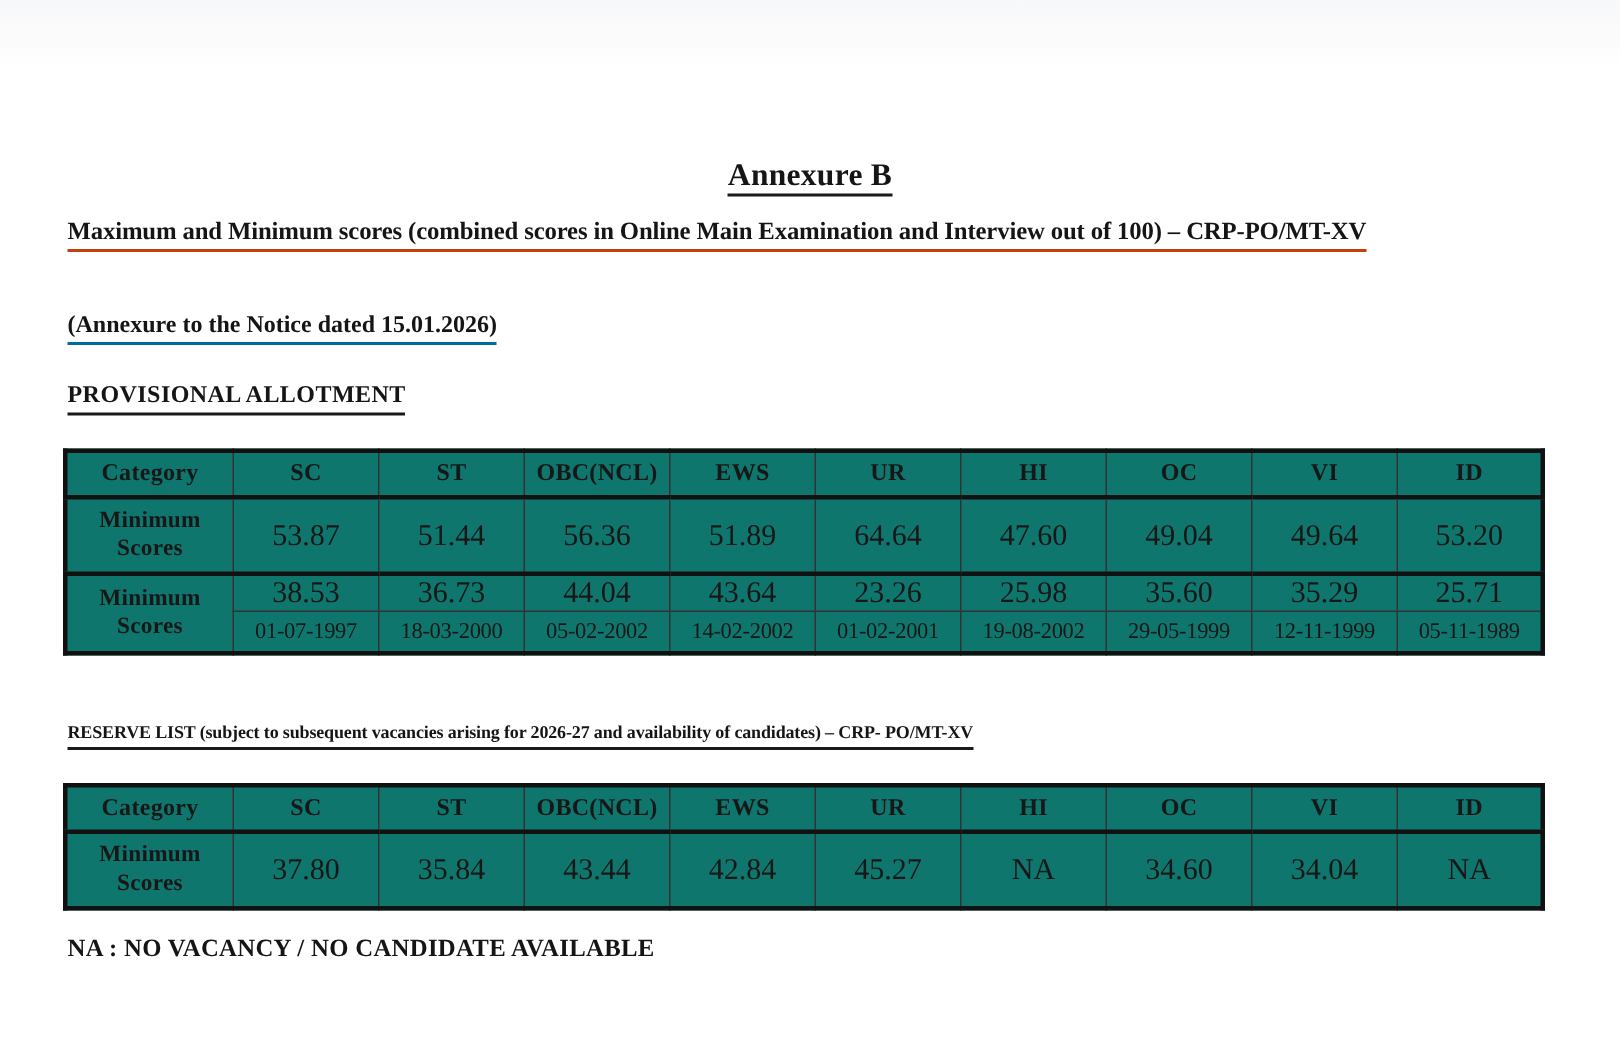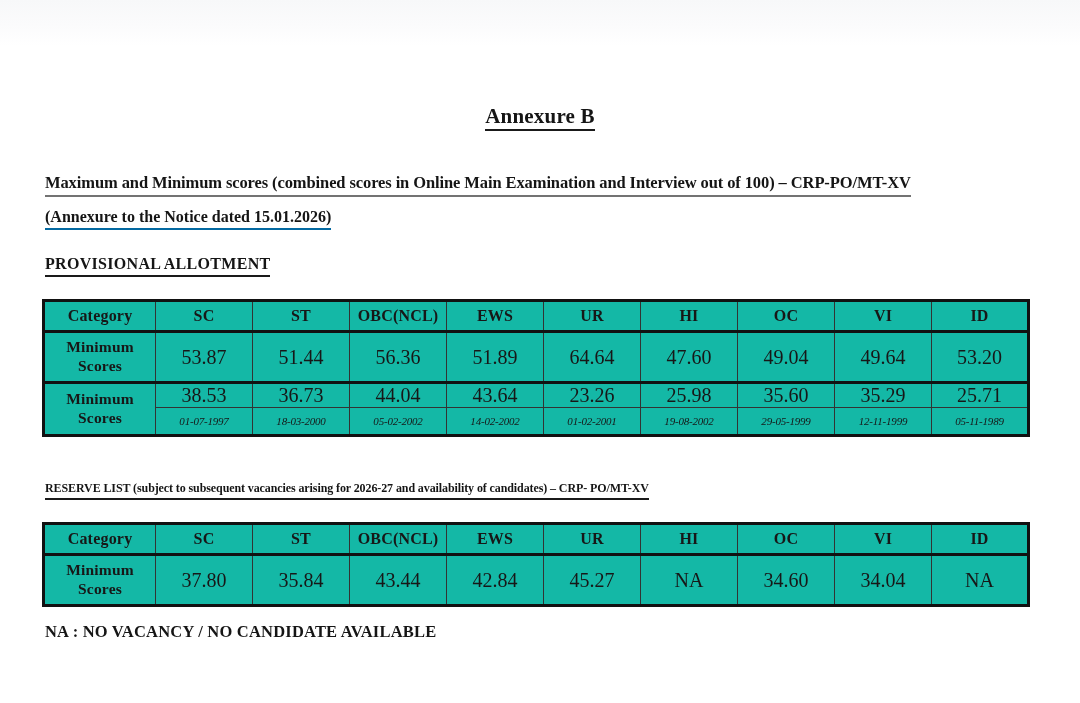--- a/index.html
+++ b/index.html
@@ -48,23 +48,22 @@
   }
 
   .subtitle {
     position: absolute;
     left: 45px;
     top: 144px;
     font-size: 16.5px;
     font-weight: bold;
     letter-spacing: -0.1px;
     white-space: nowrap;
-    border-bottom: 2px solid #737373;
-    padding-bottom: 2px;
-    margin-top: 29px;
+    border-bottom: 2px solid #c2410c;
+    padding-bottom: 2px;
   }
 
   .annex-note {
     position: absolute;
     left: 45px;
     top: 208px;
     font-size: 16px;
     font-weight: bold;
     white-space: nowrap;
     border-bottom: 2px solid #0369a1;
@@ -102,21 +101,21 @@
     font-size: 16.5px;
     font-weight: bold;
     letter-spacing: 0.2px;
     white-space: nowrap;
   }
 
   table.scores {
     position: absolute;
     border-collapse: collapse;
     table-layout: fixed;
-    background: #14b8a6;
+    background: #0f766e;
     border: 3px solid #111;
   }
   table.scores td, table.scores th {
     border: 1.5px solid #333;
     text-align: center;
     vertical-align: middle;
     font-family: "Liberation Serif", "DejaVu Serif", serif;
     color: #171717;
     padding: 0;
   }
@@ -131,24 +130,23 @@
     font-weight: bold;
     line-height: 1.22;
     letter-spacing: 0.2px;
   }
   table.scores td.val {
     font-size: 20px;
     font-weight: normal;
     font-family: Liberation Serif, serif;
   }
   table.scores td.date {
-    font-size: 11px;
+    font-size: 15px;
     font-weight: normal;
     letter-spacing: -0.2px;
-    font-style: italic;
   }
 
   
   table.scores tr.thick-bottom > td,
   table.scores tr.thick-bottom > th {
     border-bottom: 3px solid #111;
   }
 
   #table-provisional { left: 42px; top: 299px; width: 986px; }
   #table-reserve     { left: 42px; top: 522px; width: 986px; }

